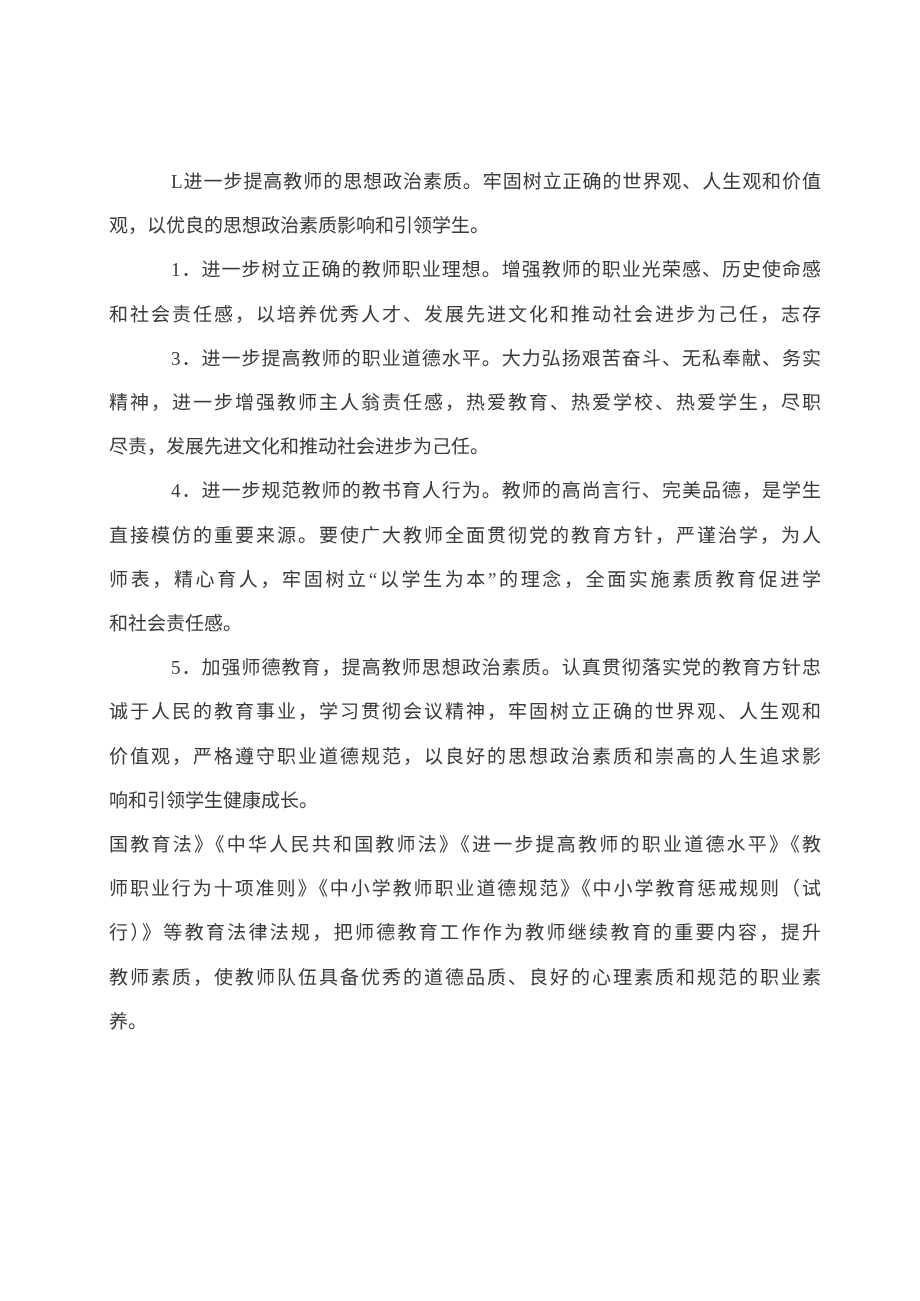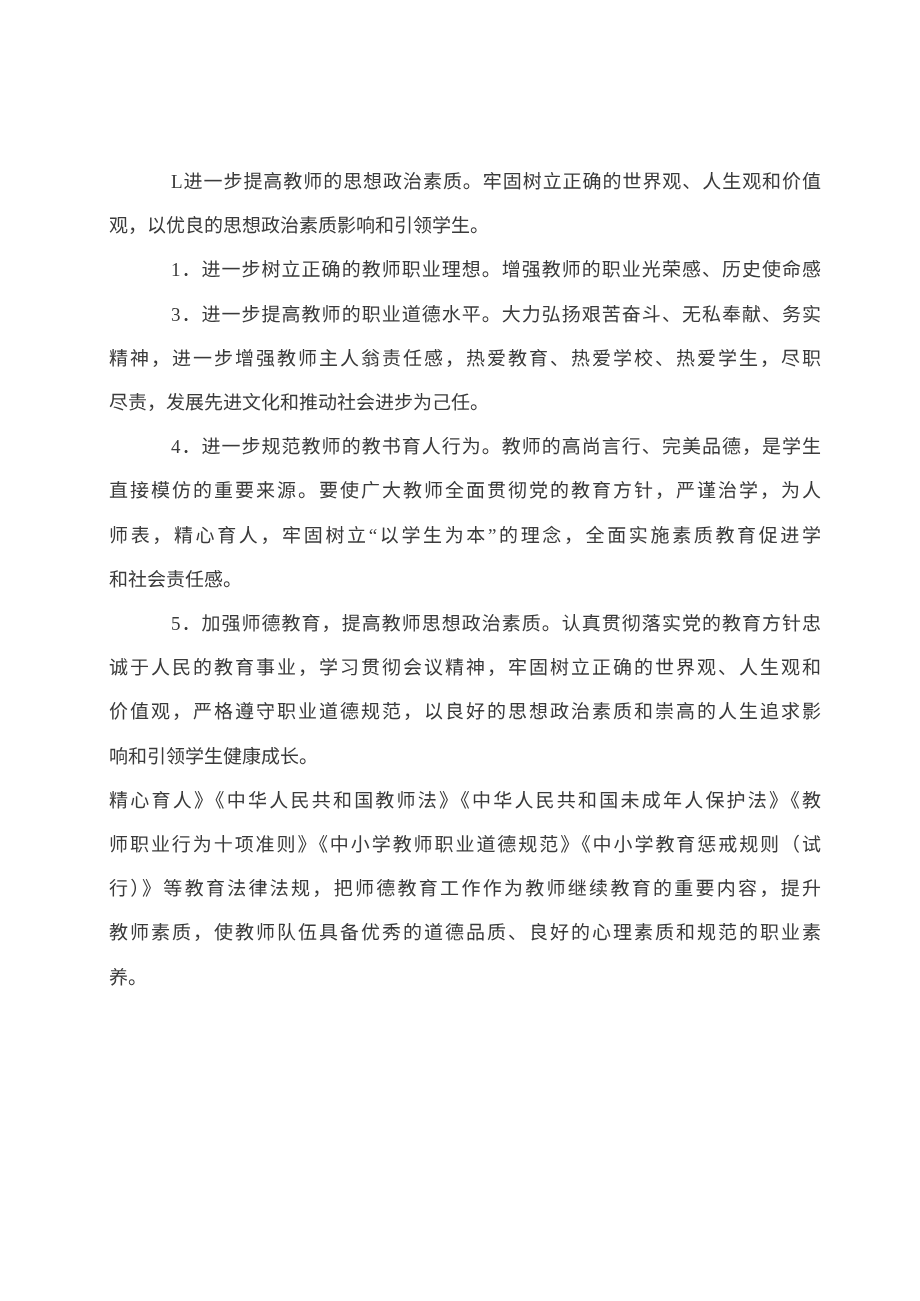--- a/index.html
+++ b/index.html
@@ -52,39 +52,40 @@
 <body>
 
 <div class="page">
   <div class="doc" id="doc-root">
       <div class="para">
         <div class="line first">L进一步提高教师的思想政治素质。牢固树立正确的世界观、人生观和价值</div>
         <div class="line plast">观，以优良的思想政治素质影响和引领学生。</div>
       </div>
       <div class="para">
         <div class="line first">1．进一步树立正确的教师职业理想。增强教师的职业光荣感、历史使命感</div>
+        <div class="line">和社会责任感，以培养优秀人才、发展先进文化和推动社会进步为己任，志存</div>
       </div>
       <div class="para">
         <div class="line first">3．进一步提高教师的职业道德水平。大力弘扬艰苦奋斗、无私奉献、务实</div>
         <div class="line">精神，进一步增强教师主人翁责任感，热爱教育、热爱学校、热爱学生，尽职</div>
         <div class="line plast">尽责，发展先进文化和推动社会进步为己任。</div>
       </div>
       <div class="para">
         <div class="line first">4．进一步规范教师的教书育人行为。教师的高尚言行、完美品德，是学生</div>
         <div class="line">直接模仿的重要来源。要使广大教师全面贯彻党的教育方针，严谨治学，为人</div>
         <div class="line">师表，精心育人，牢固树立“以学生为本”的理念，全面实施素质教育促进学</div>
         <div class="line plast">和社会责任感。</div>
       </div>
       <div class="para">
         <div class="line first">5．加强师德教育，提高教师思想政治素质。认真贯彻落实党的教育方针忠</div>
         <div class="line">诚于人民的教育事业，学习贯彻会议精神，牢固树立正确的世界观、人生观和</div>
         <div class="line">价值观，严格遵守职业道德规范，以良好的思想政治素质和崇高的人生追求影</div>
         <div class="line plast">响和引领学生健康成长。</div>
       </div>
       <div class="para">
-        <div class="line">精心育人》《中华人民共和国教师法》《中华人民共和国未成年人保护法》《教</div>
+        <div class="line">国教育法》《中华人民共和国教师法》《进一步提高教师的职业道德水平》《教</div>
         <div class="line">师职业行为十项准则》《中小学教师职业道德规范》《中小学教育惩戒规则（试</div>
         <div class="line">行）》等教育法律法规，把师德教育工作作为教师继续教育的重要内容，提升</div>
         <div class="line">教师素质，使教师队伍具备优秀的道德品质、良好的心理素质和规范的职业素</div>
         <div class="line plast">养。</div>
       </div>
     </div>
 </div>
 
 </body></html>

